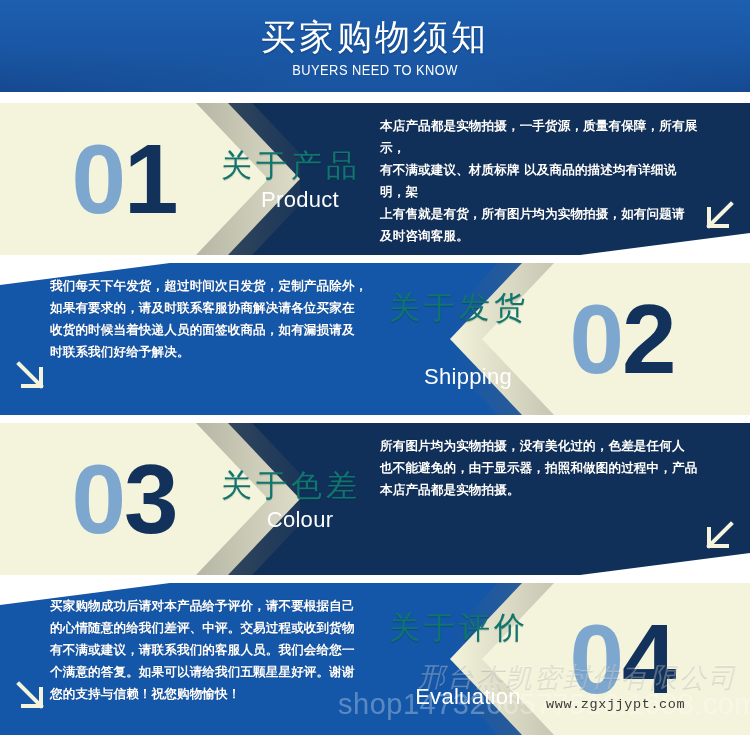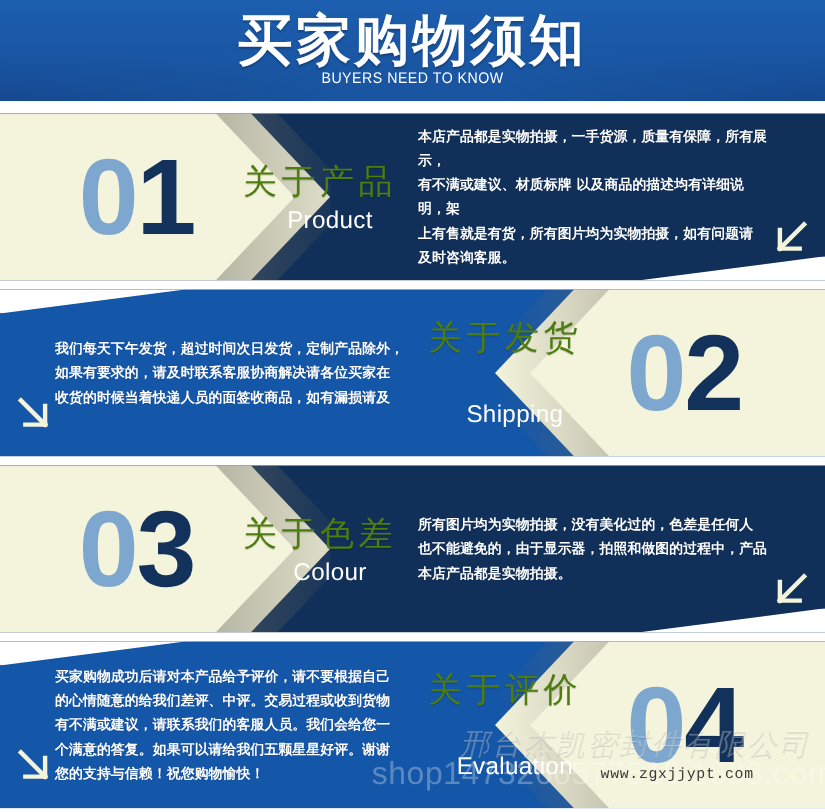--- a/index.html
+++ b/index.html
@@ -18,22 +18,22 @@
     background:linear-gradient(180deg,#1d5fb0 0%,#1a58a6 45%,#15499096 100%),
                linear-gradient(90deg,#16498f 0%,#1f63b4 40%,#1f63b4 62%,#15498f 100%);
     background-blend-mode:normal;
     overflow:hidden;
   }
   .header-inner{
     position:absolute;left:0;top:0;width:750px;height:92px;
     display:flex;flex-direction:column;align-items:center;justify-content:center;
   }
   .header-cn{
-    color:#ffffff;font-size:50px;line-height:46px;letter-spacing:3px;
-    font-weight:700;text-shadow:0 1px 2px rgba(0,0,0,.25);
+    color:#ffffff;font-size:35px;line-height:46px;letter-spacing:3px;
+    font-weight:400;text-shadow:0 1px 2px rgba(0,0,0,.25);
     font-family:"DejaVu Sans","Liberation Sans",sans-serif;
   }
   .header-en{
     color:#ffffff;font-size:14px;line-height:17px;letter-spacing:.5px;
     margin-top:2px;transform:scaleX(.92);font-weight:400;
     font-family:"Liberation Sans",sans-serif;
   }
   .header-rule{
     position:absolute;left:0;top:92px;width:750px;height:11px;background:#ffffff;
   }
@@ -91,33 +91,33 @@
   .d-dark{color:#12325c;}
 
   
   .titlegrp{
     position:absolute;top:0;height:152px;
     display:flex;flex-direction:column;align-items:center;justify-content:center;
   }
   .title-left{left:196px;width:190px;}
   .title-right{right:196px;width:190px;gap:35px;}
   .title-cn{
-    color:#4d7c0f;font-size:31px;line-height:38px;letter-spacing:4px;
+    color:#0f766e;font-size:31px;line-height:38px;letter-spacing:4px;
     font-family:"DejaVu Sans","Liberation Sans",sans-serif;font-weight:400;
     text-shadow:0 1px 1px rgba(0,0,0,.2);
   }
   .title-en{
     color:#ffffff;font-size:22px;line-height:26px;margin-top:3px;font-weight:400;
     font-family:"Liberation Sans",sans-serif;letter-spacing:.3px;margin-left:18px;
   }
 
   
   .bodytext{
-    position:absolute;top:0;height:152px;
-    display:flex;align-items:center;
+    position:absolute;top:12px;height:152px;
+    display:flex;
     color:#ffffff;font-size:12.6px;line-height:22px;
     font-family:"DejaVu Sans","Liberation Sans",sans-serif;
     font-weight:bold;
     letter-spacing:.1px;
     text-shadow:0 0 1px rgba(0,0,0,.25);
   }
   .bodytext p{margin:0;}
   .body-right{right:52px;width:318px;}
   .body-left{left:50px;width:330px;}
   .body-left-wide{left:50px;width:340px;}
@@ -220,20 +220,21 @@
     <div class="titlegrp title-right">
       <div class="title-cn">关于发货</div>
       <div class="title-en">Shipping</div>
     </div>
 
     <div class="bodytext body-left">
       <div>
         <p>我们每天下午发货，超过时间次日发货，定制产品除外，</p>
         <p>如果有要求的，请及时联系客服协商解决请各位买家在</p>
         <p>收货的时候当着快递人员的面签收商品，如有漏损请及</p>
+        <p>时联系我们好给予解决。</p>
       </div>
     </div>
 
     <div class="arrow arr-bl">
       <svg viewBox="0 0 34 34">
           <g fill="none" stroke="#f4f4dc" stroke-width="4" stroke-linecap="square">
             <line x1="5" y1="5" x2="27" y2="27"></line>
             <line x1="27" y1="10" x2="27" y2="27"></line>
             <line x1="27" y1="27" x2="9" y2="27"></line>
           </g>

